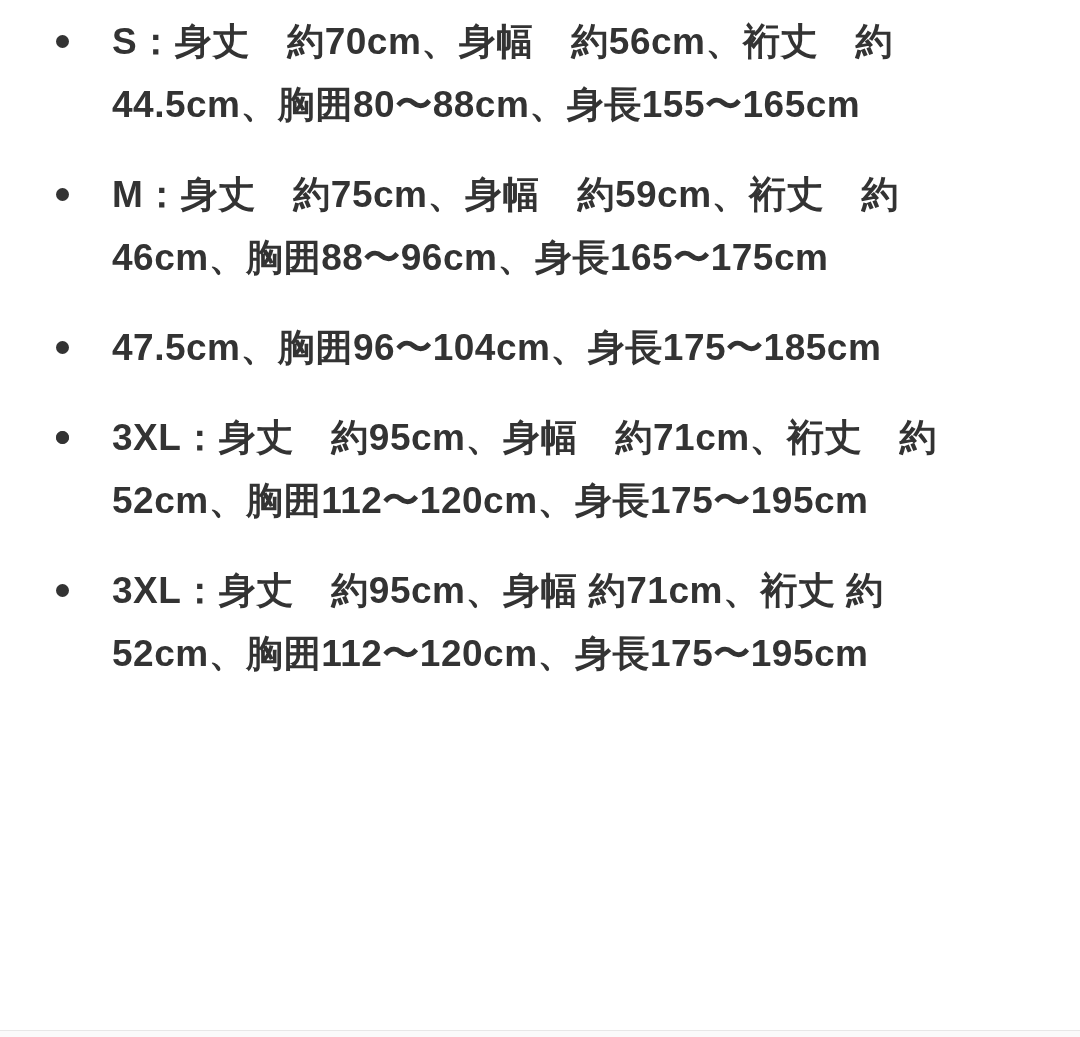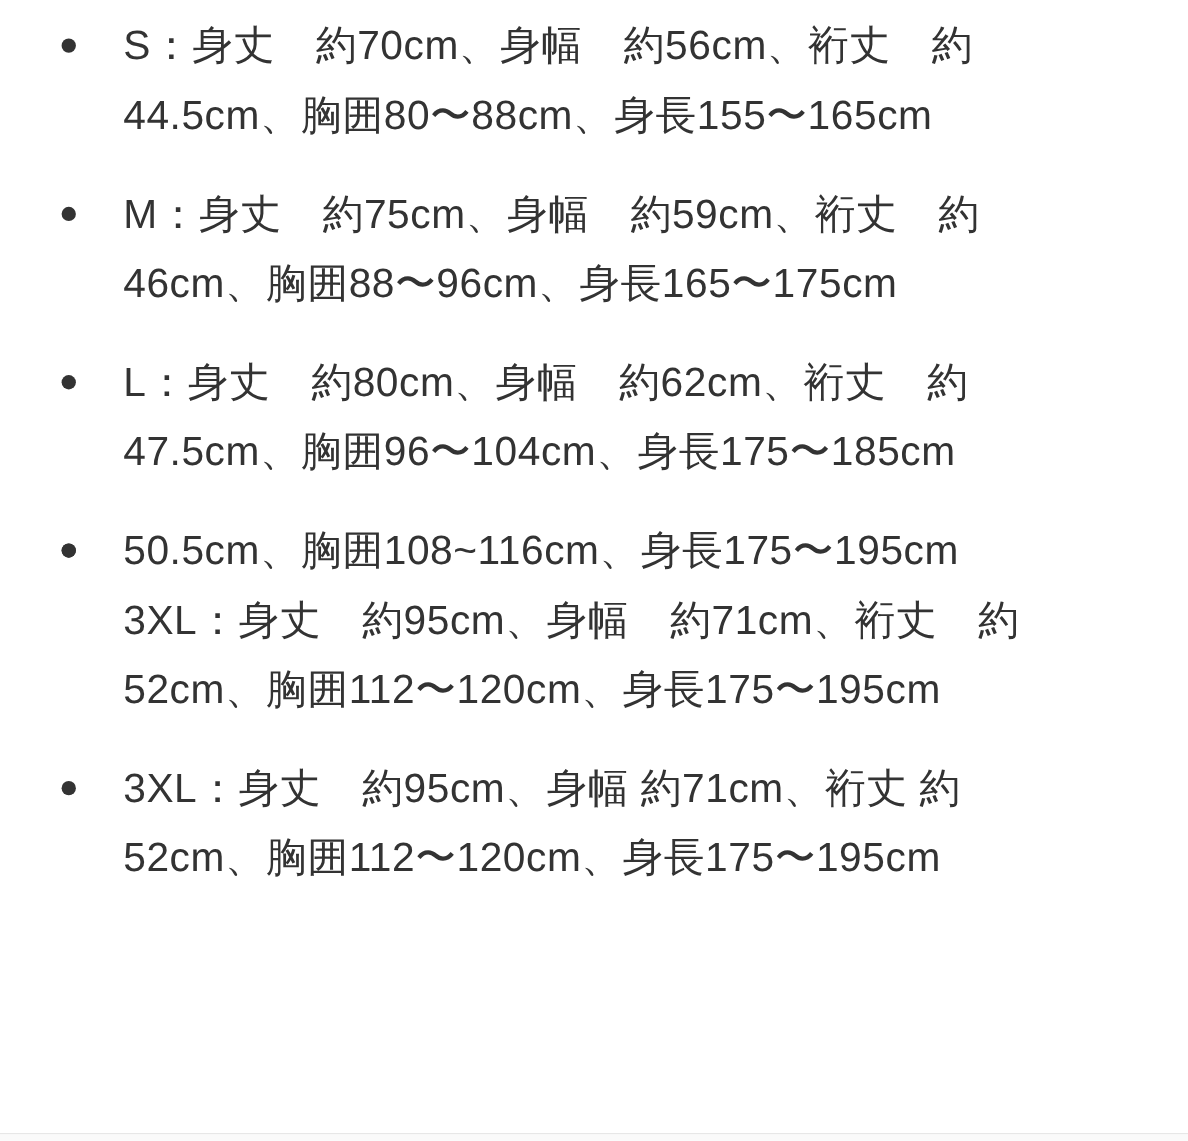--- a/index.html
+++ b/index.html
@@ -14,20 +14,21 @@
     font-family: "Liberation Sans", "DejaVu Sans", sans-serif;
     color: #333333;
     position: relative;
   }
   .size-list {
     padding: 10px 30px 0 112px;
   }
   .size-item {
     position: relative;
     margin-bottom: 27px;
+    font-weight: bold;
   }
   .size-item .bullet {
     position: absolute;
     left: -56px;
     top: 25px;
     width: 13px;
     height: 13px;
     border-radius: 50%;
     background: #333333;
   }
@@ -60,31 +61,29 @@
   </div>
 
   <div class="size-item">
     <span class="bullet"></span>
     <div class="spec-line">M：身丈　約75cm、身幅　約59cm、裄丈　約</div>
     <div class="spec-line">46cm、胸囲88〜96cm、身長165〜175cm</div>
   </div>
 
   <div class="size-item">
     <span class="bullet"></span>
-    <div class="spec-line">L：身丈　約80cm、身幅　約62cm、裄丈　約</div>
     <div class="spec-line">47.5cm、胸囲96〜104cm、身長175〜185cm</div>
   </div>
 
   <div class="size-item">
     <span class="bullet"></span>
   </div>
 
   <div class="size-item">
     <span class="bullet"></span>
-    <div class="spec-line">50.5cm、胸囲108~116cm、身長175〜195cm</div>
     <div class="spec-line">3XL：身丈　約95cm、身幅　約71cm、裄丈　約</div>
     <div class="spec-line">52cm、胸囲112〜120cm、身長175〜195cm</div>
   </div>
 
   <div class="size-item">
     <span class="bullet"></span>
     <div class="spec-line">3XL：身丈　約95cm、身幅 約71cm、裄丈 約</div>
     <div class="spec-line">52cm、胸囲112〜120cm、身長175〜195cm</div>
   </div>
 

